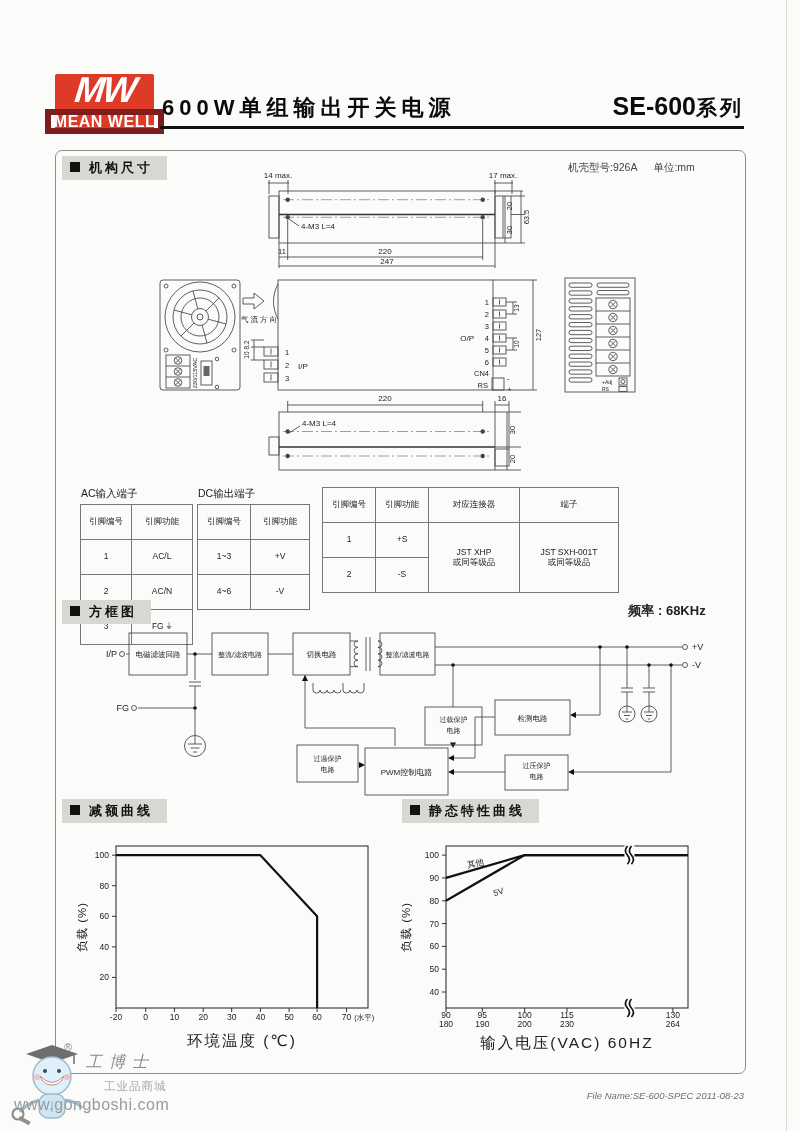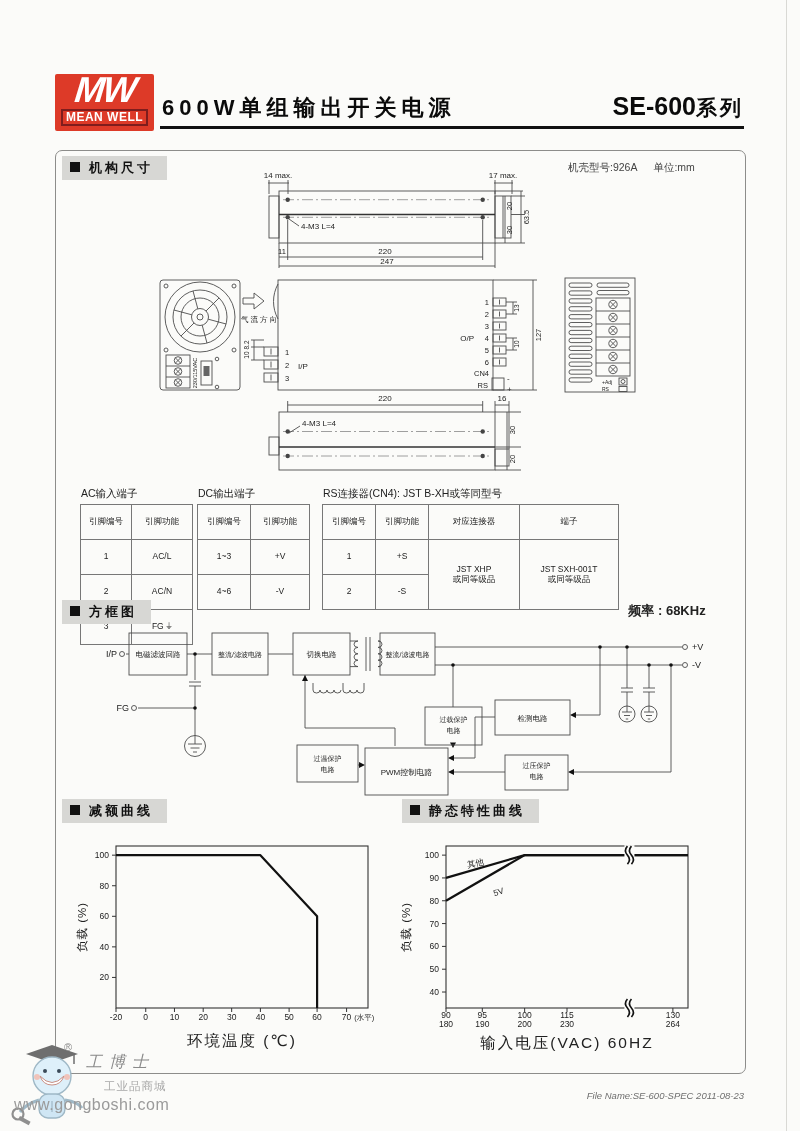--- a/index.html
+++ b/index.html
@@ -4,21 +4,21 @@
 <style>
   html,body{margin:0;padding:0;background:#e8e8e6;}
   #page{position:relative;width:800px;height:1131px;background:#fbfbf9;
         font-family:"Liberation Sans","DejaVu Sans",sans-serif;overflow:hidden;}
   .abs{position:absolute;}
   
   #logo{left:55px;top:74px;width:99px;height:57px;background:#dd3a28;border-radius:2px;
         display:flex;flex-direction:column;align-items:center;justify-content:flex-start;}
   #logo .mw{color:#fff;font-weight:bold;font-style:italic;font-size:36px;line-height:34px;
         letter-spacing:-2px;transform:skewX(-6deg);margin-top:-1px;}
-  #logo .brand{border:2px solid #7f1d1d;color:#fff;font-weight:bold;font-size:12px;
+  #logo .brand{border:6px solid #7f1d1d;color:#fff;font-weight:bold;font-size:16px;
         letter-spacing:.5px;padding:0 3px;line-height:13px;margin-top:2px;white-space:nowrap;}
   #doc-title{left:162px;top:93px;font-size:22px;font-weight:bold;color:#0b0b0b;letter-spacing:5px;white-space:nowrap;}
   #series{right:56px;top:92px;font-weight:bold;color:#0b0b0b;white-space:nowrap;}
   #series .big{font-size:25px;letter-spacing:0;}
   #series .cn{font-size:21px;letter-spacing:3px;}
   #title-rule{left:160px;top:126px;width:584px;height:3px;background:#111;}
   
   #main-box{left:55px;top:150px;width:689px;height:922px;border:1.6px solid #8d8d8b;border-radius:7px;}
   .chip{position:absolute;background:#d7d7d4;color:#111;font-weight:bold;font-size:13px;
         padding:3px 14px 3px 8px;letter-spacing:3px;white-space:nowrap;}
@@ -336,21 +336,20 @@
             <td>+V</td>
           </tr>
       <tr>
             <td>4~6</td>
             <td>-V</td>
           </tr>
     </tbody>
       </table>
   </div>
   <div class="tblwrap" style="left:322px;top:487px;">
-    <div class="ttl">RS连接器(CN4): JST B-XH或等同型号</div>
     <table>
       <tbody>
           <tr>
         <th style="width:46px">引脚编号</th>
             <th style="width:46px">引脚功能</th>
         <th style="width:84px">对应连接器</th>
             <th style="width:92px">端子</th>
       </tr>
       <tr>
         <td>1</td>

